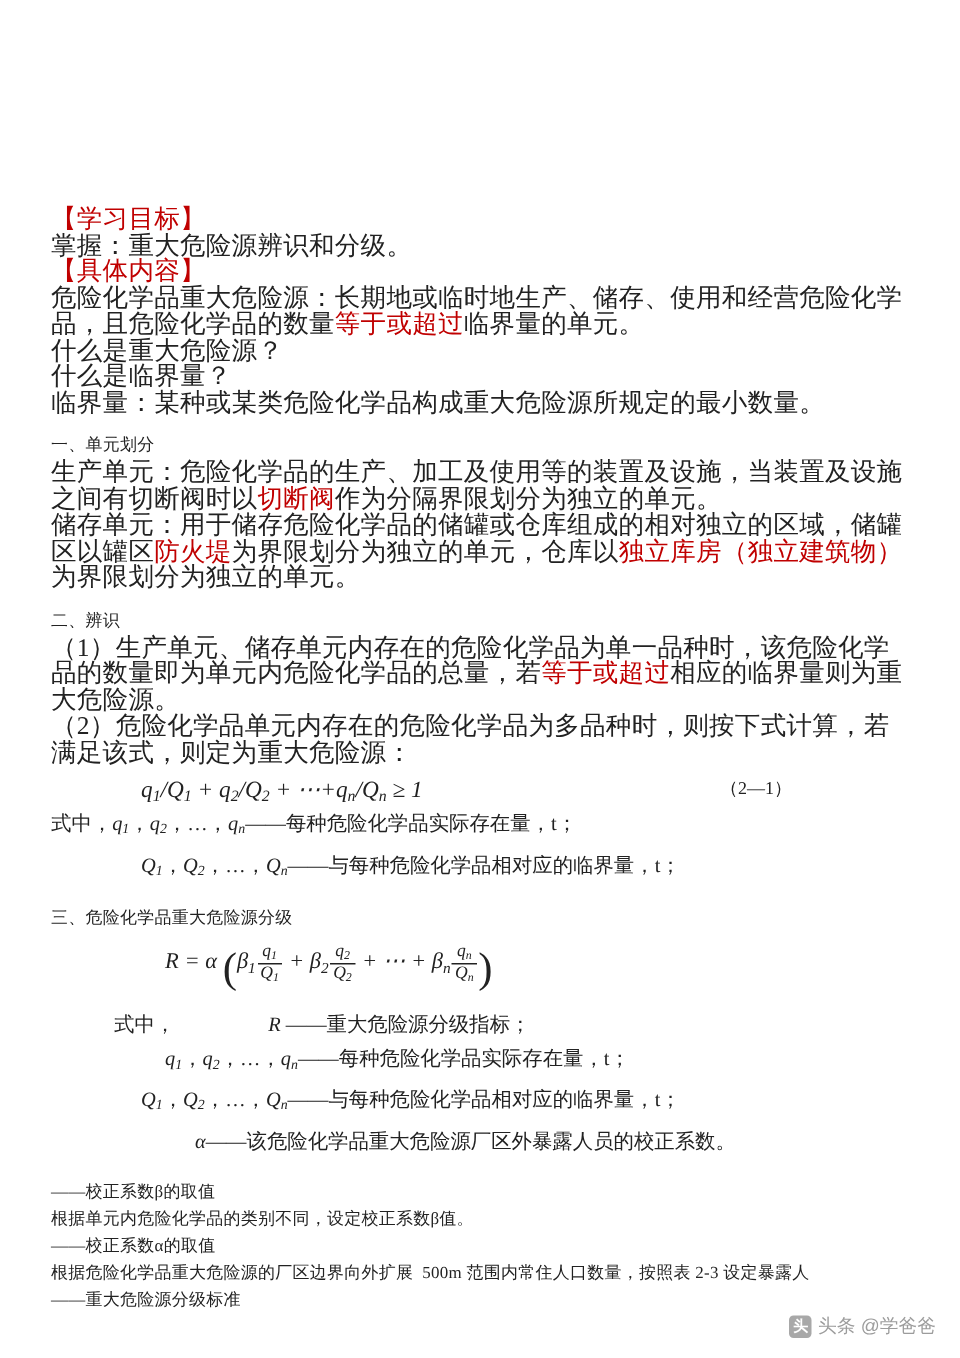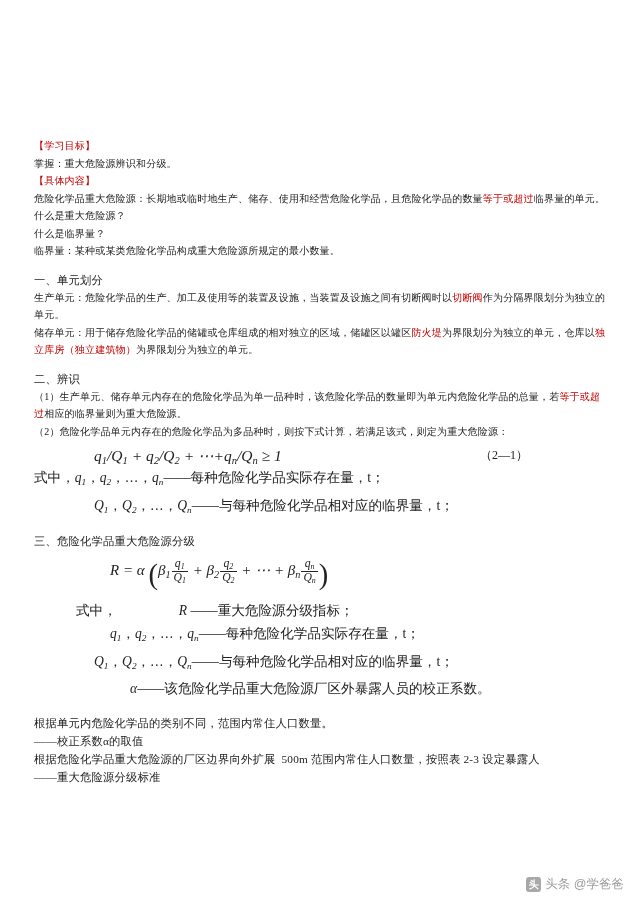--- a/index.html
+++ b/index.html
@@ -22,21 +22,21 @@
     height: 905px;
     background: #fff;
   }
   .content {
     position: absolute;
     left: 34px;
     top: 128px;
     width: 572px;
   }
   .line {
-    font-size: 10px;
+    font-size: 17px;
     line-height: 17.5px;
     letter-spacing: 0.2px;
     white-space: pre-wrap;
   }
   .title {
     font-size: 11.6px;
     line-height: 20px;
     margin-bottom: 9px;
   }
   .red { color: #c00000; }
@@ -181,21 +181,22 @@
     </div>
     <div class="varline pad-60">
       <span class="var-it">Q</span><span class="sub">1</span>，<span class="var-it">Q</span><span class="sub">2</span>，…，<span class="var-it">Q</span><span class="sub">n</span>——与每种危险化学品相对应的临界量，t；
     </div>
     <div class="varline pad-96">
       <span class="var-it">α</span>——该危险化学品重大危险源厂区外暴露人员的校正系数。
     </div>
 
     <div class="gap-lg"></div>
 
-    <div class="line small-note">根据单元内危险化学品的类别不同，范围内常住人口数量。</div>
+    <div class="line small-note">——校正系数β的取值</div>
+    <div class="line small-note">根据单元内危险化学品的类别不同，设定校正系数β值。</div>
     <div class="line small-note">——校正系数α的取值</div>
     <div class="line small-note">根据危险化学品重大危险源的厂区边界向外扩展  500m 范围内常住人口数量，按照表 2-3 设定暴露人</div>
     <div class="line small-note">——重大危险源分级标准</div>
 
   </div>
 
   <div class="watermark">
     <span class="wm-logo">头</span>
     <span>头条 @学爸爸</span>
   </div>

